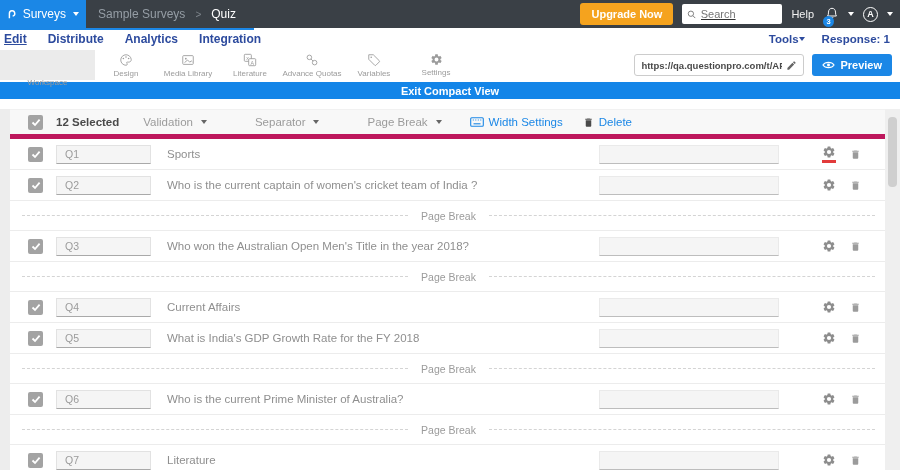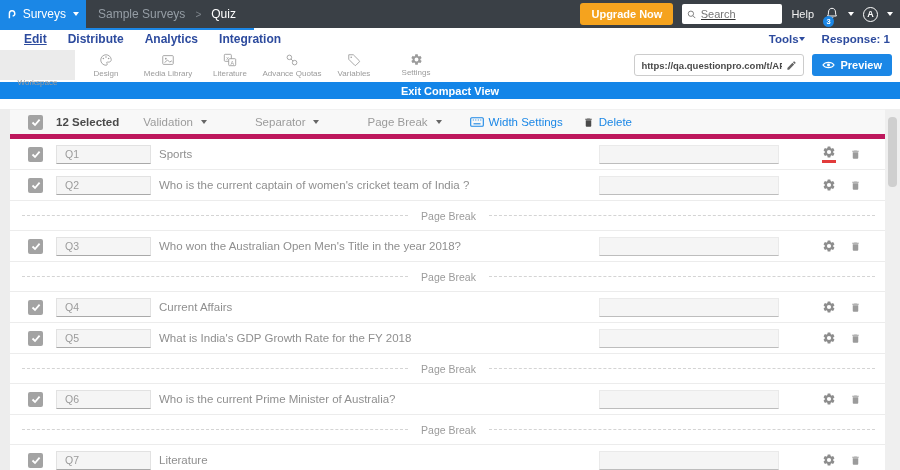--- a/index.html
+++ b/index.html
@@ -26,36 +26,36 @@
     font-family:inherit;text-decoration:underline; }
   .help { font-size:11px; color:#f2f2f2; cursor:pointer; }
   .bell-wrap { position:relative; margin-left:2px; cursor:pointer; }
   .badge { position:absolute; bottom:-3px; left:-2px; width:11px; height:11px; background:#1b87e6;
     border-radius:50%; color:#fff; font-size:7.5px; font-weight:bold; display:flex;
     align-items:center; justify-content:center; }
   .avatar { width:15px; height:15px; border:1.5px solid #fff; border-radius:50%; display:flex;
     align-items:center; justify-content:center; font-size:9px; font-weight:bold; cursor:pointer; }
 
   
-  .nav { height:22px; background:#fff; display:flex; align-items:center; padding-left:24px;
+  .nav { height:22px; background:#fff; display:flex; align-items:center; padding-left:4px;
     position:relative; }
   .progress-line { position:absolute; top:0; left:0; width:254px; height:2px; background:#1b87e6; }
   .nav-tab { color:#2d4b9e; font-size:12px; font-weight:bold; margin-right:21px; cursor:pointer;
     text-decoration:none; }
   .nav-tab.active { text-decoration:underline; }
   .nav-right { margin-left:auto; display:flex; align-items:center; gap:17px; padding-right:10px; }
   .nav-link { color:#2d4b9e; font-size:11.5px; font-weight:bold; display:flex; align-items:center;
     cursor:pointer; }
   .caret-blue { border-top-color:#2d4b9e; }
 
   
   .toolbar { height:30px; background:#fff; display:flex; align-items:stretch; }
   .tb-item { width:62px; display:flex; flex-direction:column; align-items:center;
     justify-content:center; gap:2px; cursor:pointer; }
-  .tb-item.active { width:75px; background:#ebebeb;gap:35px; }
+  .tb-item.active { width:95px; background:#ebebeb;gap:35px; }
   .tb-label { font-size:8px; color:#9b9b9b; white-space:nowrap; }
   .toolbar-right { margin-left:auto; display:flex; align-items:center; gap:8px; padding-right:8px; }
   .url-box { width:170px; height:22px; border:1px solid #ccc; border-radius:3px; background:#fff;
     display:flex; align-items:center; padding:0 6px; gap:4px; }
   .url-box input { flex:1; min-width:0; border:none; outline:none; font-size:9.5px; color:#4a4a4a;
     font-weight:bold; font-family:inherit; }
   .preview-btn { background:#1b87e6; border:none; border-radius:3px; color:#fff; height:22px;
     font-size:11px; font-weight:bold; padding:0 10px; display:flex; align-items:center; gap:5px;
     font-family:inherit; cursor:pointer; }
 
@@ -81,21 +81,21 @@
   .dd-validation { margin-left:24px; } .dd-separator { margin-left:48px; } .dd-pagebreak { margin-left:48px; }
   .bulk-link { display:flex; align-items:center; gap:5px; color:#1b87e6; font-size:11.5px;
     cursor:pointer; }
   .bulk-width { margin-left:28px; } .bulk-delete { margin-left:20px; }
 
   .qrow { height:31px; background:#fff; border-bottom:1px solid #ececec; display:flex;
     align-items:center; padding-left:18px; position:relative; }
   .code-input { margin-left:13px; width:95px; height:19px; background:#f5f5f5;
     border:1px solid #e2e2e2; border-bottom:1px solid #a9a9a9; font-size:10.5px; color:#9b9b9b;
     padding:0 8px; outline:none; font-family:inherit; }
-  .qtext { margin-left:8px; font-size:11.5px; color:#8f8f8f; white-space:nowrap; }
+  .qtext { margin-left:16px; font-size:11.5px; color:#8f8f8f; white-space:nowrap; }
   .ans-input { position:absolute; left:589px; top:6px; width:180px; height:19px; background:#f5f5f5;
     border:1px solid #eaeaea; border-bottom:1px solid #bdbdbd; outline:none; }
   .gear-wrap { position:absolute; left:812px; top:8px; cursor:pointer; line-height:0; }
   .gear-wrap.active { border-bottom:3px solid #e23b3b; top:6px; padding-bottom:1px; }
   .trash-wrap { position:absolute; left:840px; top:9px; cursor:pointer; line-height:0; }
 
   .pbrow { height:30px; border-bottom:1px solid #ececec; display:flex; align-items:center;
     padding:0 10px 0 12px; background:#fff; }
   .pb-line { flex:1; border-top:1px dashed #d4d4d4; }
   .pb-label { margin:0 13px; font-size:10.5px; color:#9b9b9b; white-space:nowrap; }

